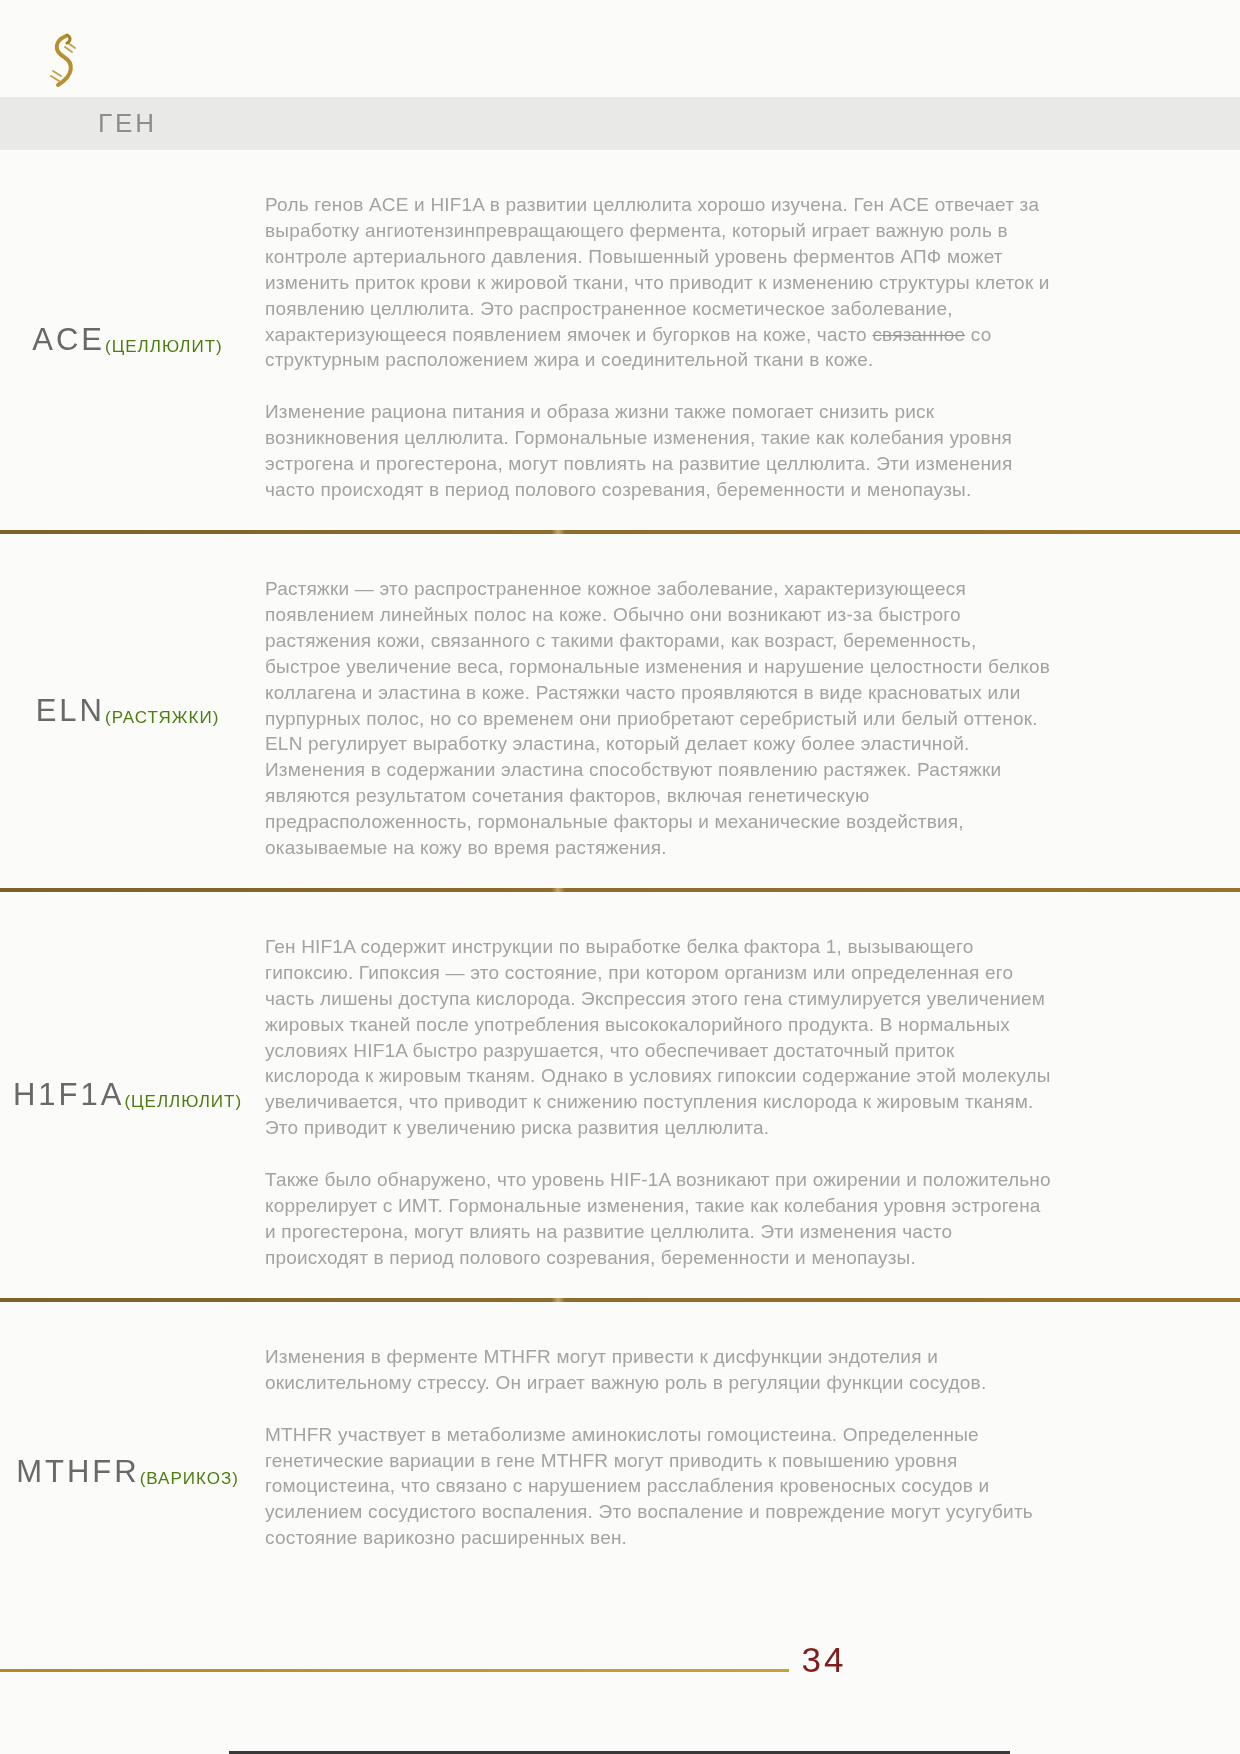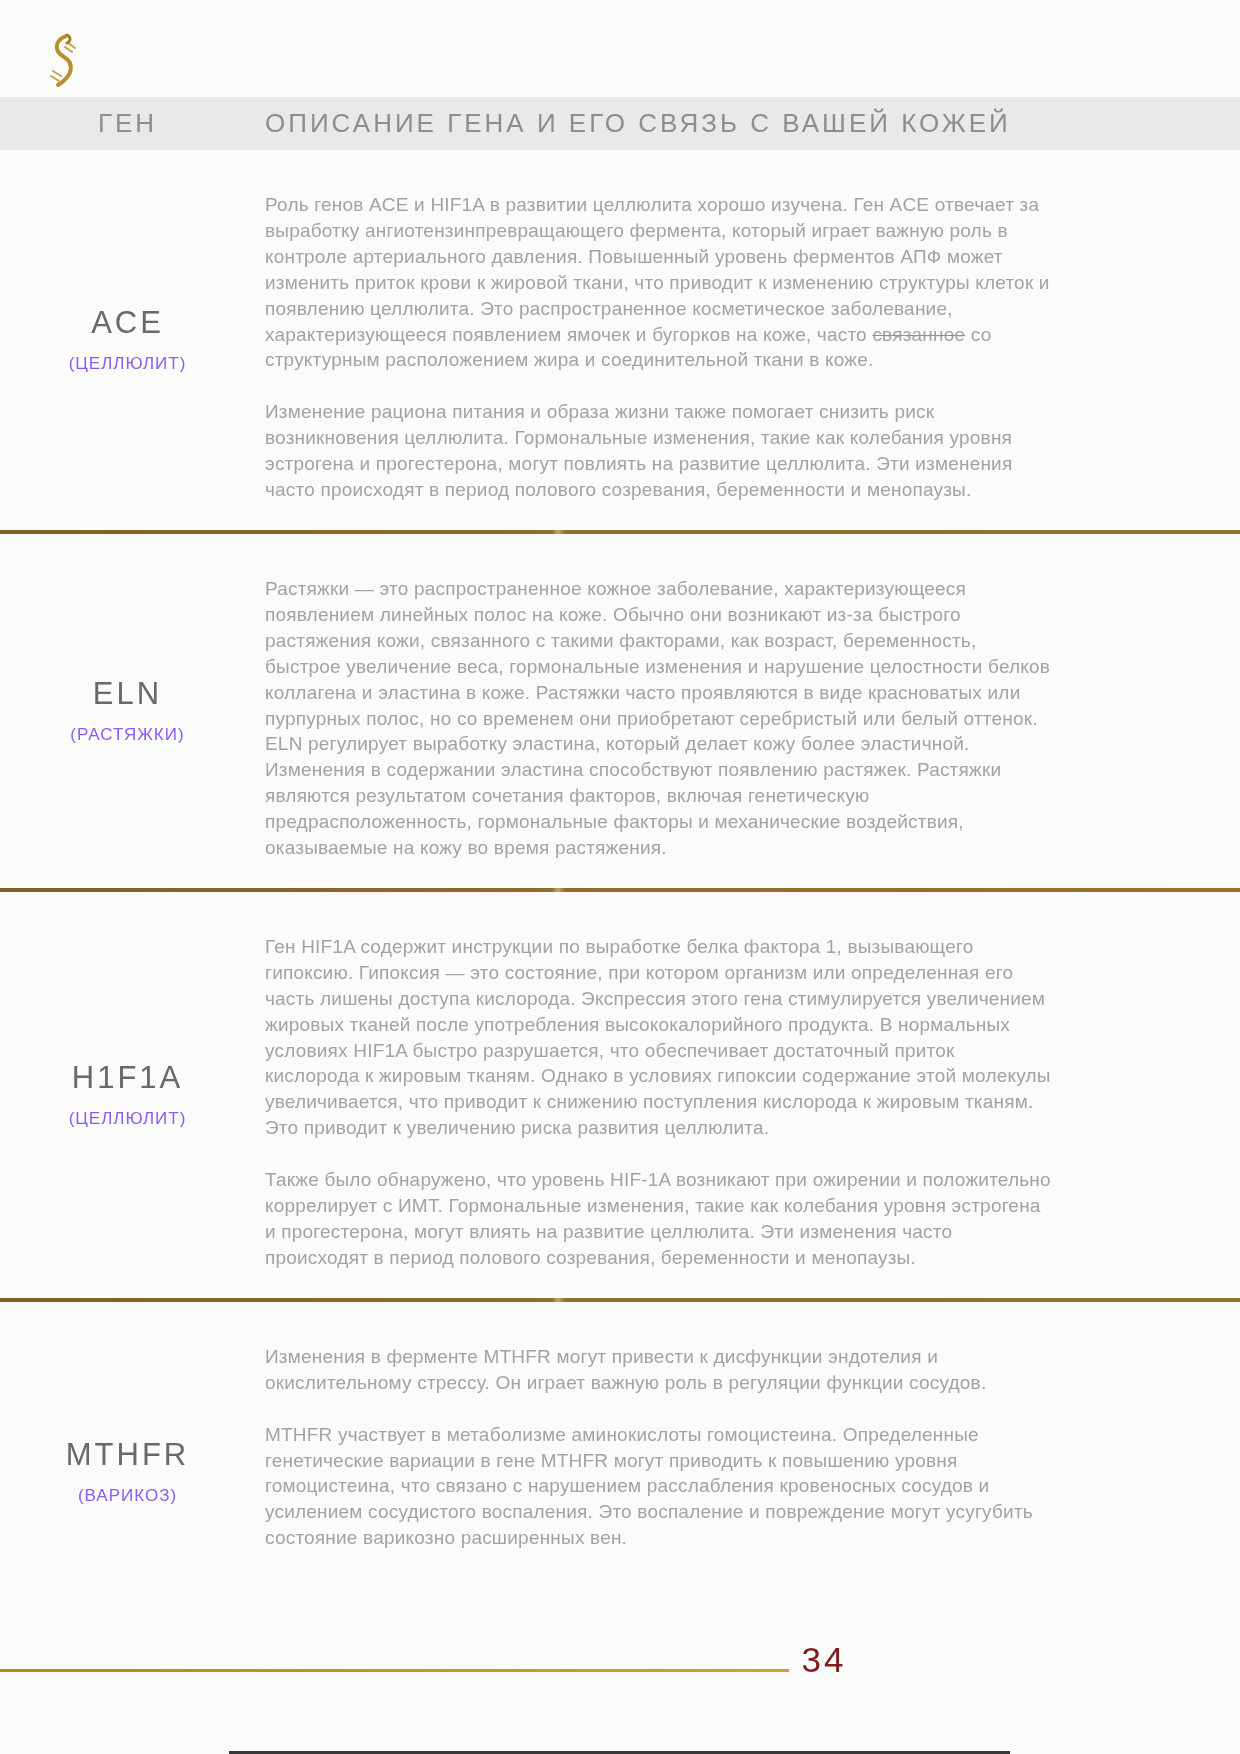--- a/index.html
+++ b/index.html
@@ -26,28 +26,28 @@
   .header-desc{flex:1;padding-left:10px;}
 
   
   .rows{position:absolute;top:150px;left:0;width:1240px;}
   .gene-row{display:flex;box-sizing:border-box;}
   .gene-row.divided{border-bottom:4px solid #8a6b2c;}
   .gene-row.divided{
     border-image:linear-gradient(90deg,#7e6126 0%,#8d6c2d 44.5%,#c4a96a 45%,#8d6c2d 45.6%,#96742e 100%) 1;
   }
   .gene-cell{
-    flex:0 0 255px;display:flex;flex-direction:column;
+    flex:0 0 255px;display:flex;flex-direction:row;
     align-items:center;justify-content:center;text-align:center;
   }
   .gene-name{
     color:#696969;font-size:31px;font-weight:300;letter-spacing:3px;line-height:1.1;
   }
   .gene-trait{
-    color:#8b5cf6;font-size:17px;font-weight:300;letter-spacing:1px;margin-top:14px;
+    color:#4d7c0f;font-size:17px;font-weight:300;letter-spacing:1px;margin-top:14px;
   }
   .desc-cell{
     flex:1;box-sizing:border-box;
     padding:42px 186px 27px 10px;
     color:#a3a3a3;font-size:19px;font-weight:300;line-height:25.9px;letter-spacing:0.2px;
   }
   .desc-cell p{margin:0 0 26px 0;}
   .desc-cell p:last-child{margin-bottom:0;}
   .row-ace{min-height:330px;}
   .row-eln{min-height:289px;}
@@ -76,21 +76,20 @@
   <div class="logo">
     <svg width="36" height="56" viewBox="0 0 36 56" fill="none" xmlns="http://www.w3.org/2000/svg">
       <path d="M22 3 C10 8, 10 18, 20 24 C30 30, 30 42, 14 52" stroke="#b78f2e" stroke-width="4" stroke-linecap="round" fill="none"></path>
       <path d="M24 10 L31 15 M21 14 L28 19 M9 38 L17 43 M7 43 L15 48" stroke="#c7a24a" stroke-width="2" stroke-linecap="round"></path>
       <path d="M23 2 C27 4, 27 8, 23 10" stroke="#a8811f" stroke-width="3" stroke-linecap="round" fill="none"></path>
     </svg>
   </div>
 
   <div class="header-row">
     <div class="header-gene">ГЕН</div>
-    <div class="header-desc">ОПИСАНИЕ ГЕНА И ЕГО СВЯЗЬ С ВАШЕЙ КОЖЕЙ</div>
   </div>
 
   <div class="rows">
 
     <div class="gene-row row-ace divided">
       <div class="gene-cell">
         <div class="gene-name">ACE</div>
         <div class="gene-trait">(ЦЕЛЛЮЛИТ)</div>
       </div>
       <div class="desc-cell">

